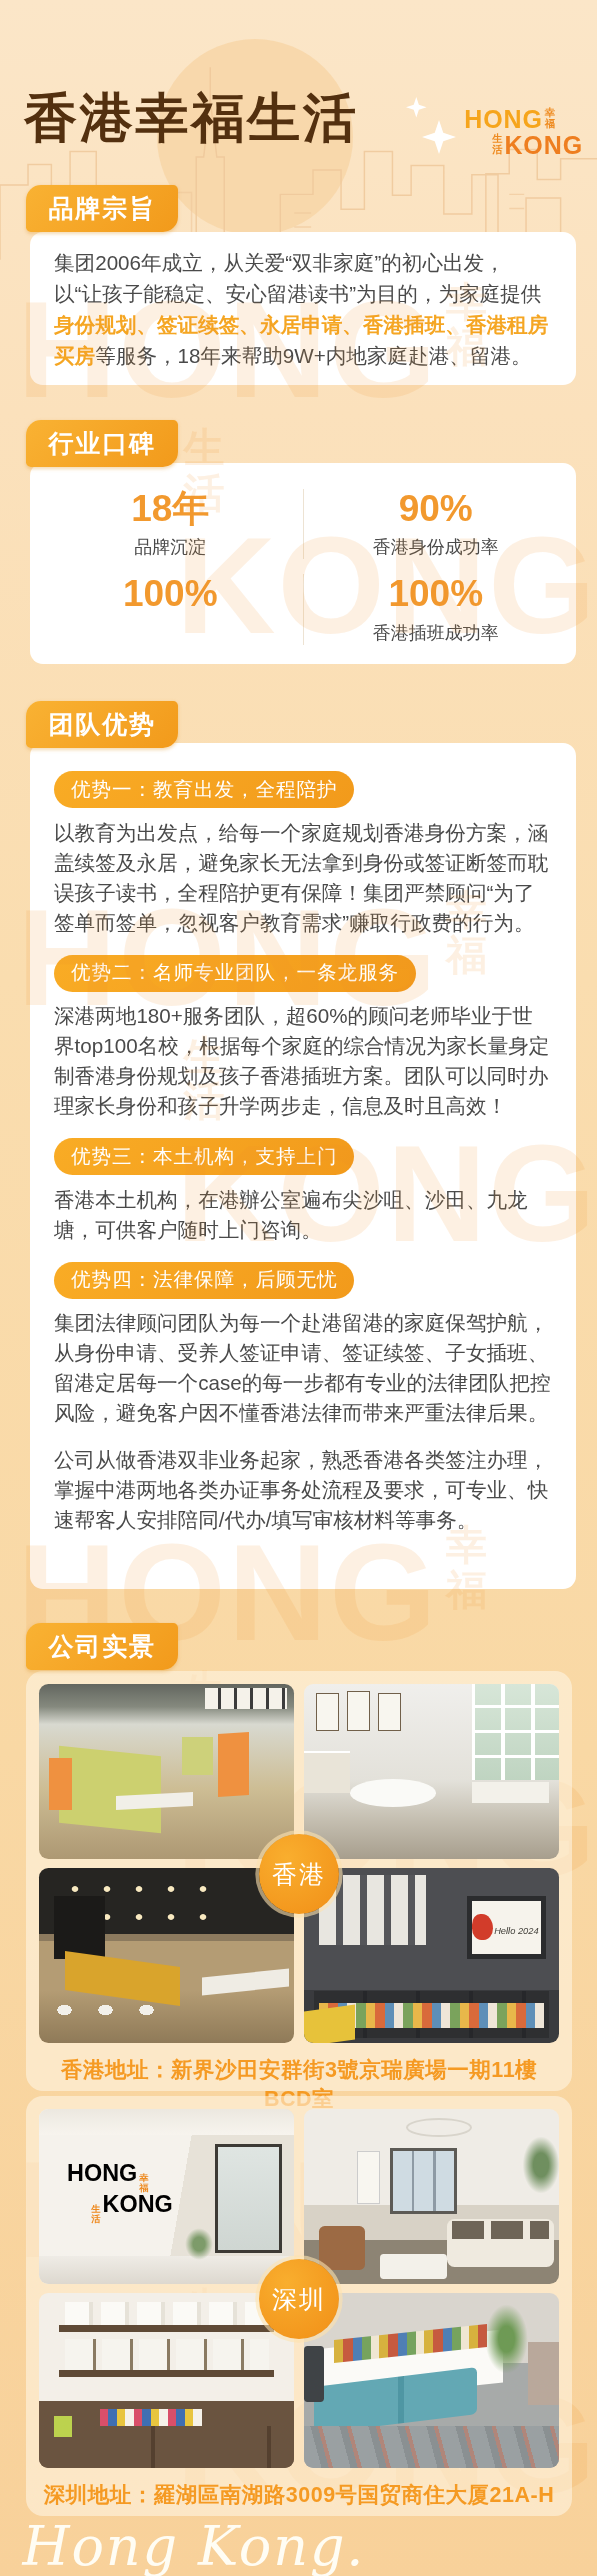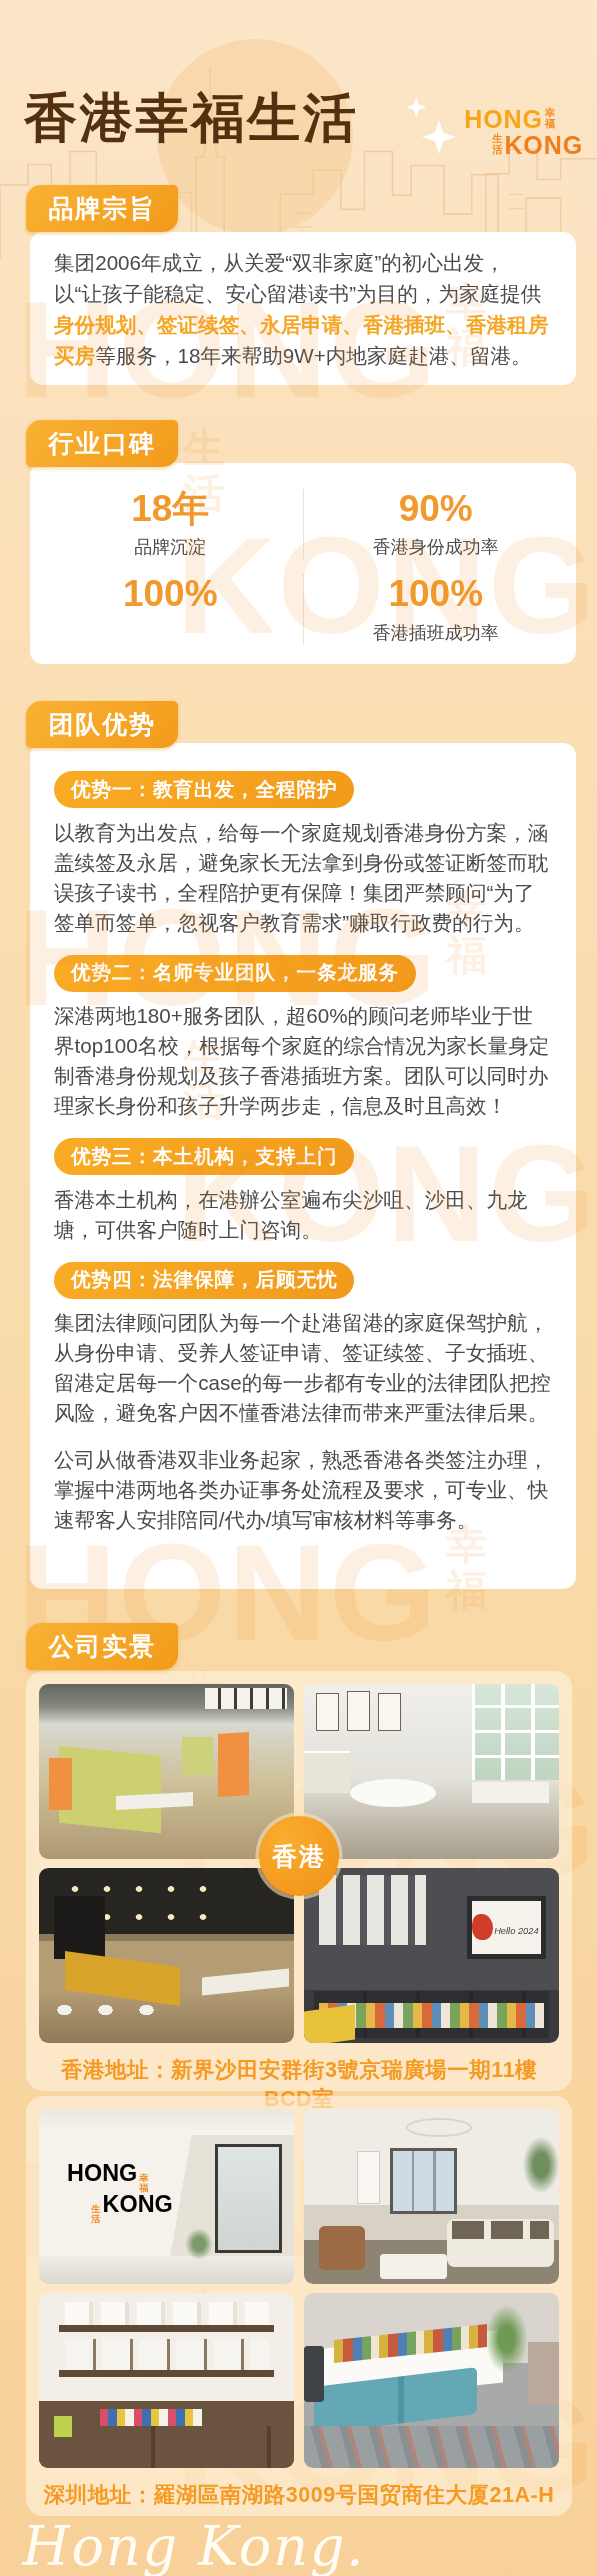--- a/index.html
+++ b/index.html
@@ -36,38 +36,38 @@
   .rich .hl{color:#F5A623;font-weight:800;}
   .card-stats{top:463px;height:201px;padding:26px 8px 0;}
   .srow{display:flex;margin-bottom:15px;}
   .stat{flex:1;text-align:center;}
   .srow .stat + .stat{border-left:0.9px solid #EDE3D3;}
   .stat .num{font-size:37px;font-weight:900;color:#F2992E;line-height:1.1;}
   .stat .lab{font-size:18px;color:#4A4A4A;margin-top:5.6px;}
   .card-team{top:743px;height:846px;padding:28px 24px 0;}
   .pill{
     display:inline-block;background:linear-gradient(135deg,#F9AC25,#F29A1B);
-    color:#fff;font-size:19.6px;font-weight:700;padding:4.7px 17px 5.6px;border-radius:18.7px;letter-spacing:0.9px;
+    color:#fff;font-size:19.6px;font-weight:400;padding:4.7px 17px 5.6px;border-radius:18.7px;letter-spacing:0.9px;
   }
   .adv p{margin:9.3px 0 17px;font-size:20.6px;line-height:30px;color:#4A4A4A;}
   
   .wm{position:absolute;left:17px;right:0;z-index:3;opacity:.13;color:#F0912A;font-weight:900;line-height:1;pointer-events:none;}
   .wm .row2{margin-left:159px;margin-top:7.5px;}
   .wm .big{font-size:138px;letter-spacing:1.9px;}
   .wm .vs{display:inline-flex;flex-direction:column;font-size:41px;line-height:45px;font-weight:800;vertical-align:top;margin-left:7.5px;}
   
   .panel{position:absolute;left:26px;width:546px;height:420px;background:rgba(255,247,233,.55);border-radius:17px;padding:13px;z-index:4;}
   .pgrid{display:grid;grid-template-columns:1fr 1fr;gap:9.3px;position:relative;}
   .ph{position:relative;height:175px;border-radius:9.3px;overflow:hidden;background:#ddd;}
   .ph i{position:absolute;display:block;}
   .city{
-    position:absolute;left:50%;top:132px;transform:translateX(-50%);
+    position:absolute;left:50%;top:150px;transform:translateX(-50%);
     width:80px;height:80px;border-radius:50%;z-index:7;
     background:radial-gradient(circle at 35% 30%,#F9AE2E,#F18F17);
-    color:#fff;font-size:25px;font-weight:700;letter-spacing:1.9px;
+    color:#fff;font-size:25px;font-weight:400;letter-spacing:1.9px;
     display:flex;align-items:center;justify-content:center;
     box-shadow:0 0 0 3.7px rgba(253,226,175,.6);
   }
   .addr{margin-top:12px;text-align:center;color:#F59A23;font-weight:800;font-size:21.5px;letter-spacing:0.5px;}
   
   .script{
     position:absolute;left:22.4px;top:2515px;z-index:5;
     font-family:"DejaVu Serif","Liberation Serif",serif;font-style:italic;
     font-size:54px;color:#FFFDF4;letter-spacing:1.9px;
   }
@@ -354,20 +354,21 @@
         </div>
       <div class="ph sz4">
           <i></i>
           <i></i>
           <i></i>
           <i></i>
           <i></i>
           <i></i>
           <i></i>
         </div>
+      <div class="city">深圳</div>
     </div>
     <div class="addr">深圳地址：羅湖區南湖路3009号国贸商住大厦21A-H</div>
   </div>
 
   <div class="script">Hong Kong.</div>
 
 </div>
 
 
 </body></html>

